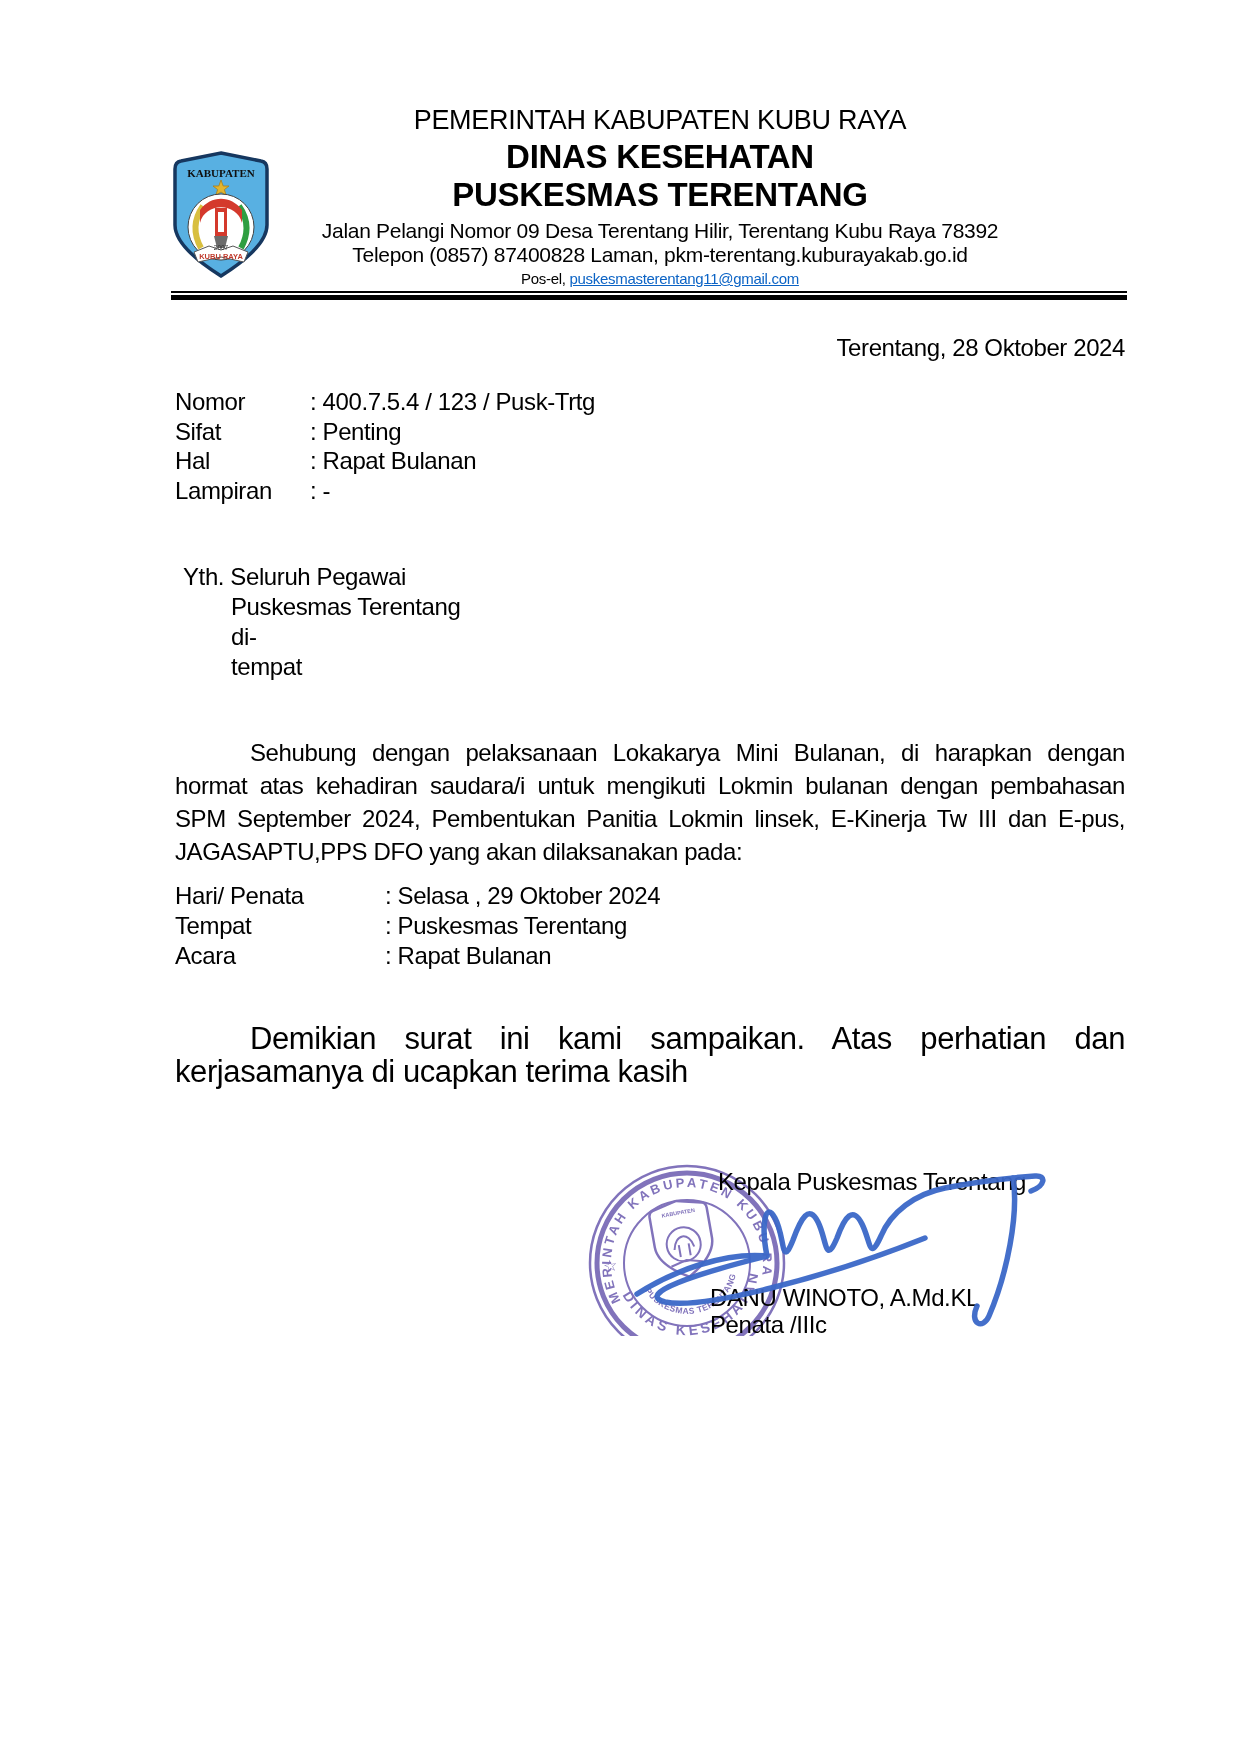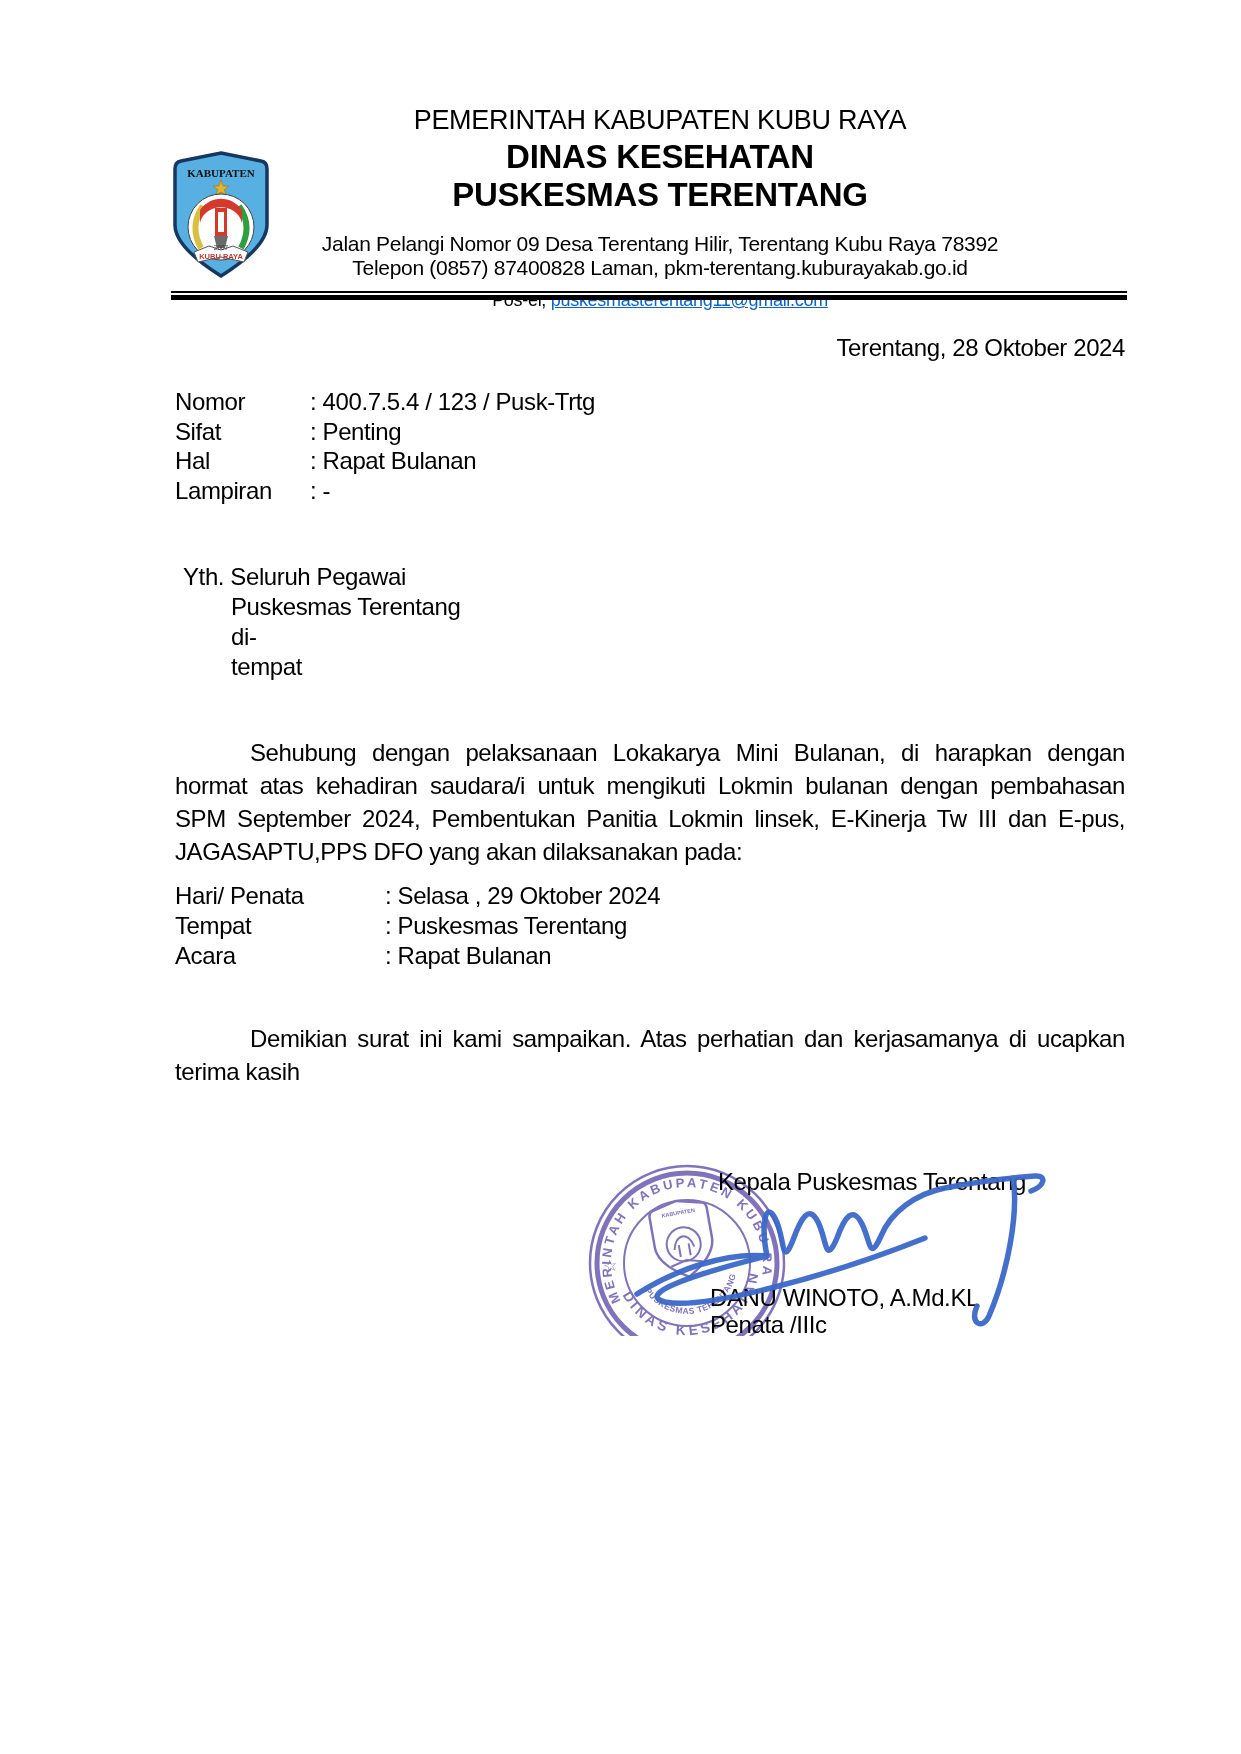--- a/index.html
+++ b/index.html
@@ -9,40 +9,40 @@
     background:#ffffff;
     font-family:"Liberation Sans", sans-serif;
     color:#000;
     overflow:hidden;
   }
   
   .lh-text{position:absolute;top:104px;left:170px;width:980px;text-align:center;letter-spacing:-0.3px;}
   .lh-line1{font-size:27px;line-height:32px;}
   .lh-line2{font-size:33px;font-weight:bold;line-height:38px;margin-top:2px;}
   .lh-line3{font-size:33px;font-weight:bold;line-height:38px;}
-  .lh-addr{font-size:21px;line-height:24px;margin-top:18px;}
+  .lh-addr{font-size:21px;line-height:24px;margin-top:5px;}
   .lh-contact{font-size:21px;line-height:24px;}
-  .lh-mail{font-size:18px;line-height:24px;margin-top:8px;}
+  .lh-mail{font-size:15px;line-height:24px;}
   .lh-mail a{color:#0b63c5;text-decoration:underline;cursor:pointer;}
   .logo-svg{position:absolute;left:167px;top:150px;}
   .rule{position:absolute;left:171px;top:291px;width:956px;}
   .rule .thin{height:2px;background:#000;}
   .rule .gap{height:2px;background:#fff;}
   .rule .thick{height:5px;background:#000;}
   
   .date-line{position:absolute;top:334px;left:175px;width:950px;text-align:right;font-size:24px;letter-spacing:-0.4px;}
   .meta{position:absolute;top:387px;left:175px;font-size:24px;line-height:29.5px;letter-spacing:-0.4px;}
   .meta-row .lbl{display:inline-block;width:135px;}
   .schedule{position:absolute;top:881px;left:175px;font-size:24px;line-height:30px;letter-spacing:-0.4px;}
   .schedule .lbl{display:inline-block;width:210px;}
   .recipient{position:absolute;top:562px;left:183px;font-size:24px;line-height:30px;letter-spacing:-0.4px;}
   .recipient .cont{padding-left:48px;}
   .opening{position:absolute;top:736px;left:175px;width:950px;font-size:24px;line-height:33px;
            text-align:justify;text-indent:75px;letter-spacing:-0.4px;}
-  .closing{position:absolute;top:1022px;left:175px;width:950px;font-size:24px;line-height:33px;
+  .closing{position:absolute;top:1022px;left:175px;width:950px;font-size:31px;line-height:33px;
            text-align:justify;text-indent:75px;letter-spacing:-0.4px;}
   
   .sig-title{position:absolute;top:1168px;left:718px;font-size:24px;letter-spacing:-0.4px;z-index:2;}
   .sig-id{position:absolute;top:1284px;left:710px;font-size:24px;line-height:27px;letter-spacing:-0.4px;z-index:2;}
   .stamp-svg{position:absolute;left:585px;top:1160px;z-index:1;opacity:0.88;}
   .autograph-svg{position:absolute;left:615px;top:1166px;z-index:3;}
 </style>
 </head>
 <body>
 

